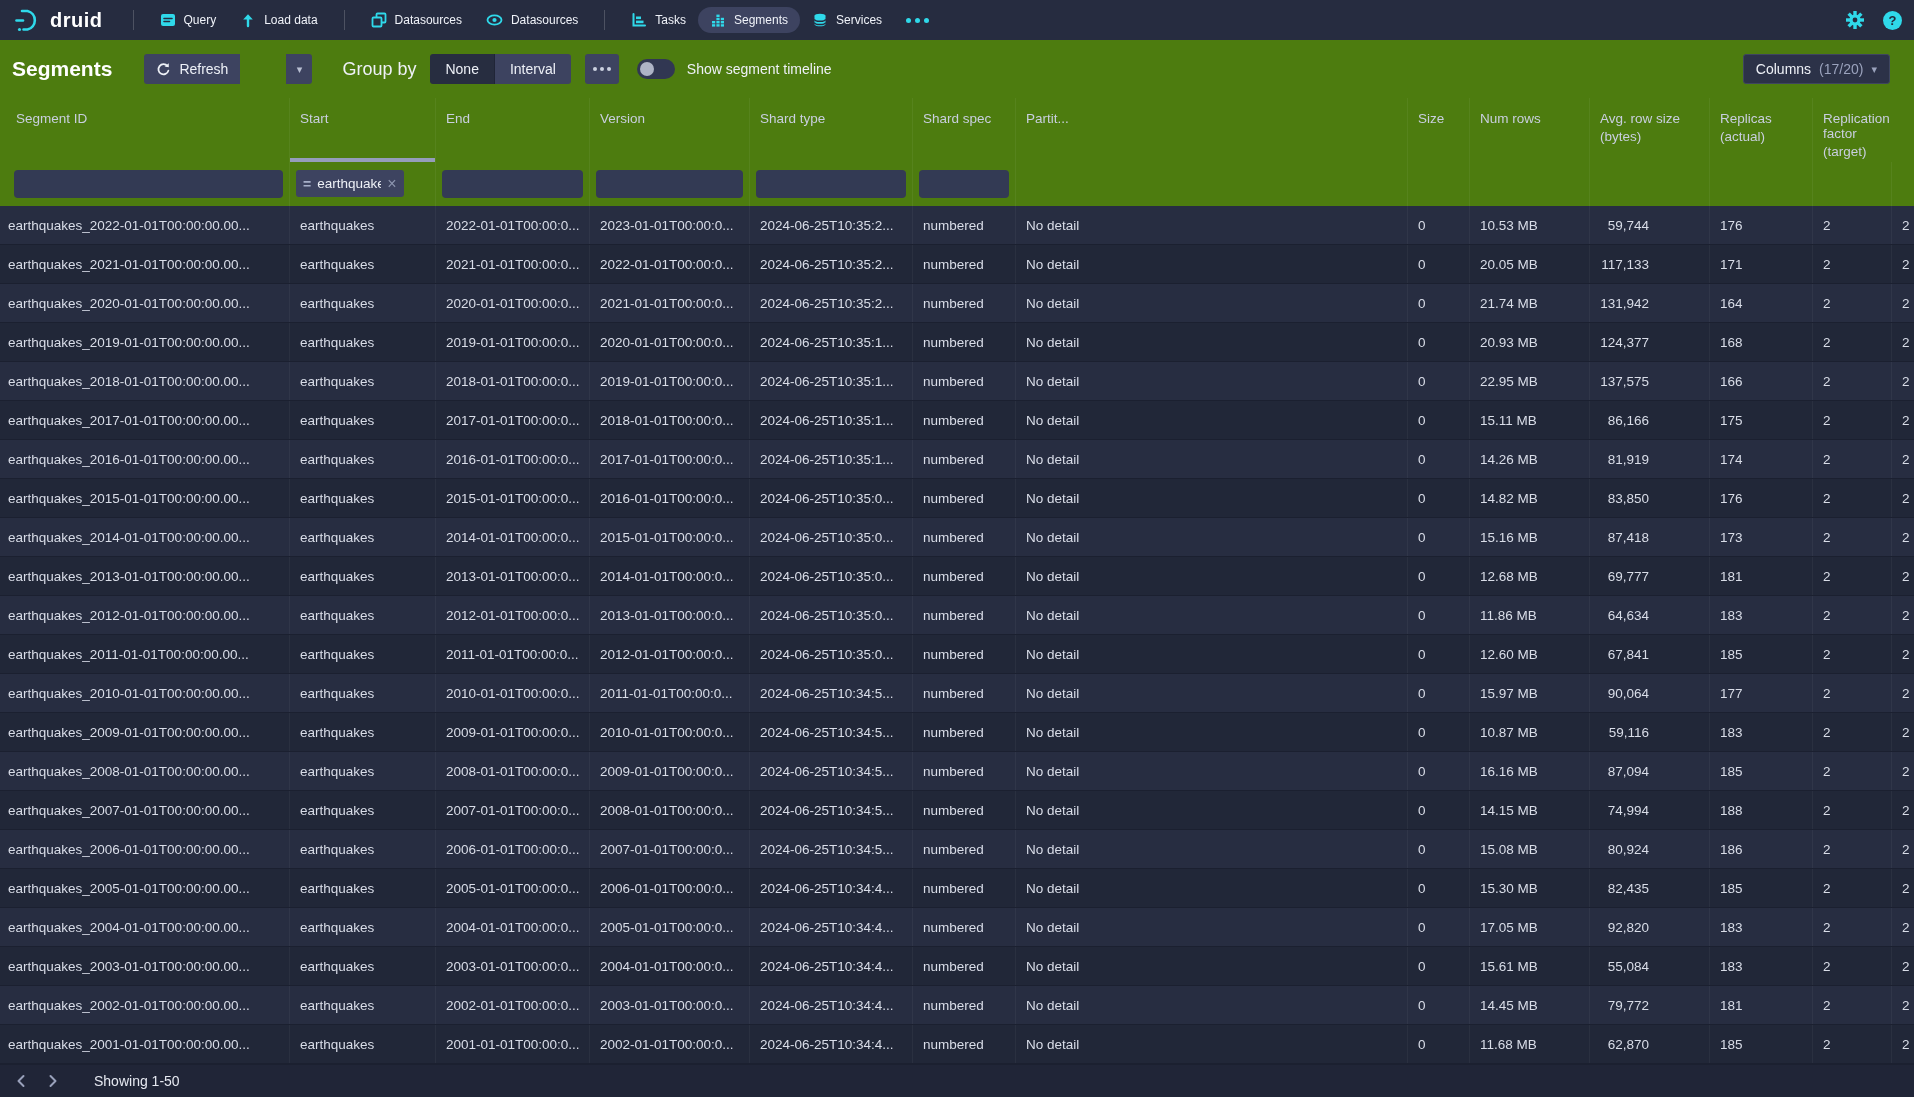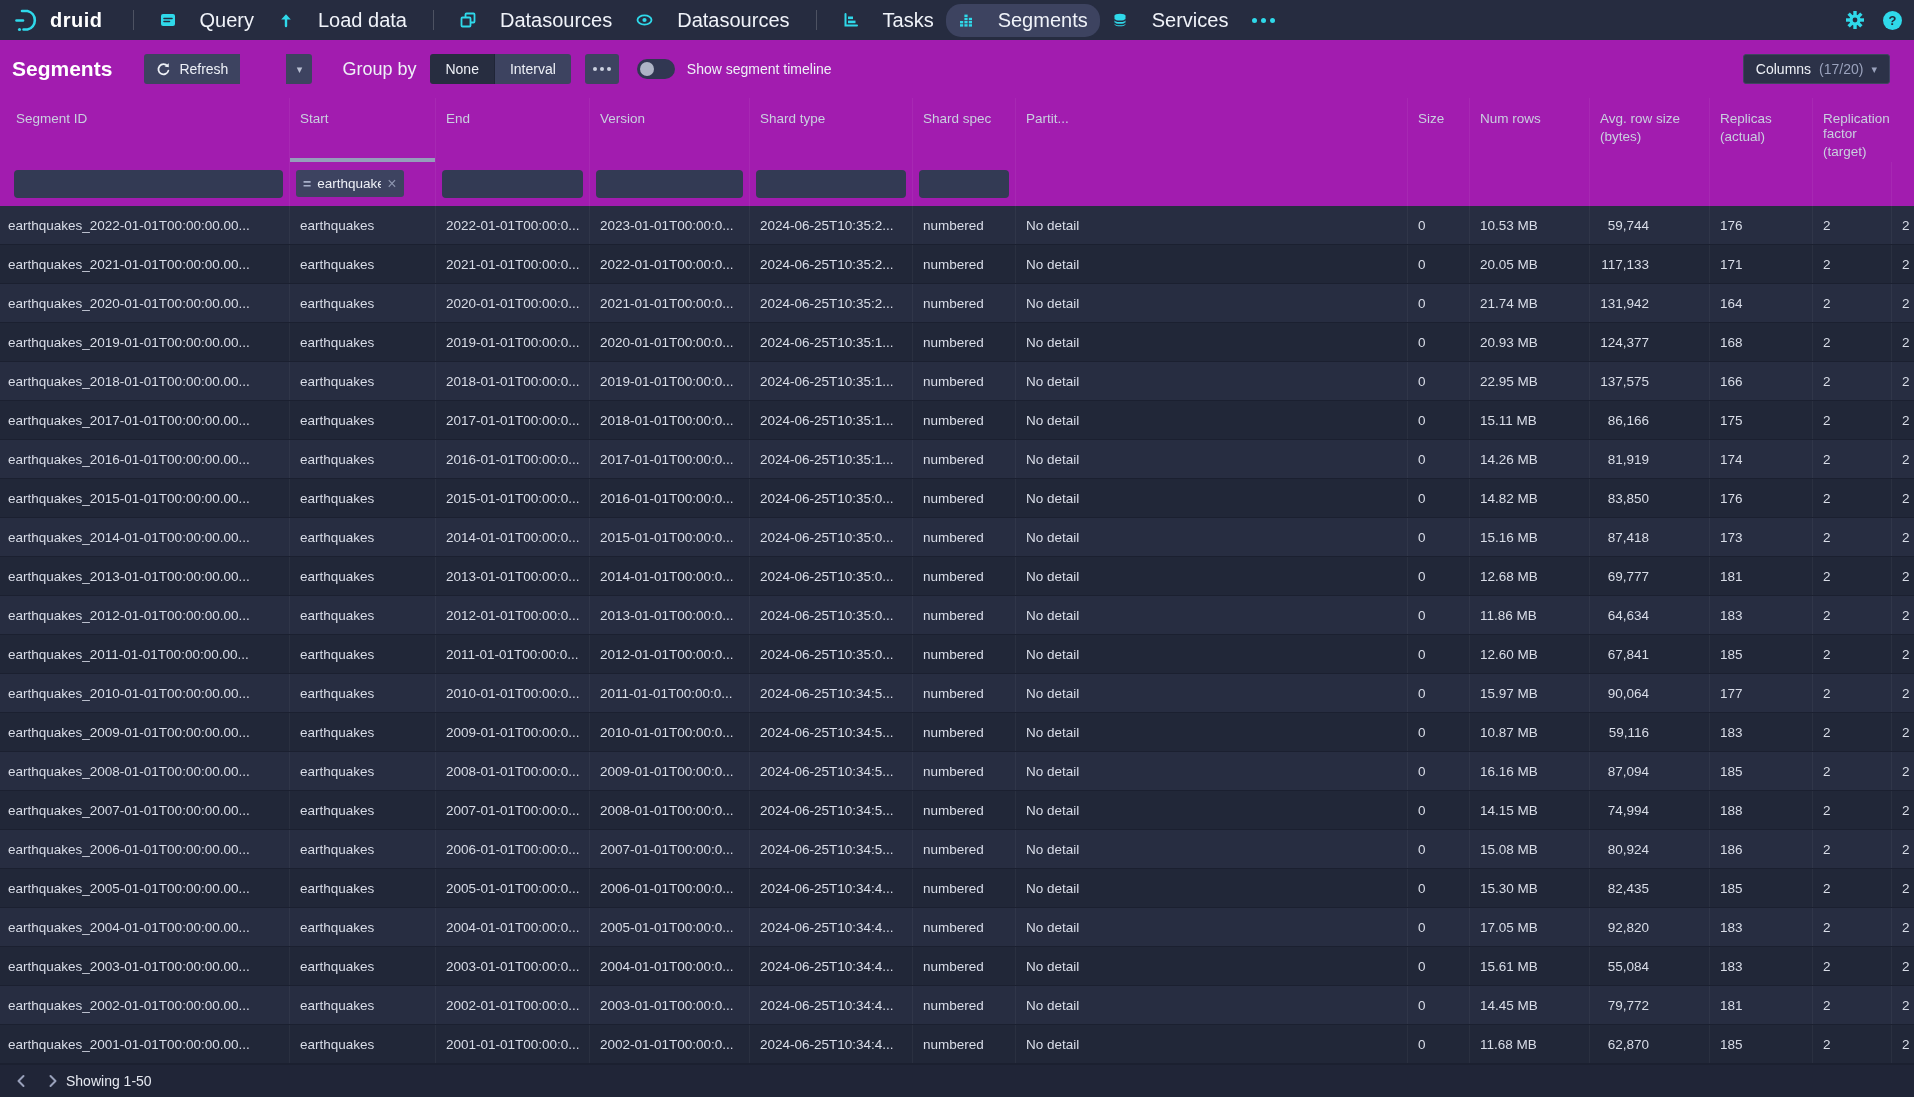--- a/index.html
+++ b/index.html
@@ -1,25 +1,25 @@
 <!DOCTYPE html>
 <html><head>
 <meta charset="utf-8">
 <style>
   * { margin:0; padding:0; box-sizing:border-box; }
   html,body { background:#161a28; }
   body { font-family:"Liberation Sans","DejaVu Sans",sans-serif; }
-  .app { position:relative; width:1914px; height:1097px; background:#a21caf; overflow:hidden; color:#dbdfe9; }
+  .app { position:relative; width:1914px; height:1097px; background:#4d7c0f; overflow:hidden; color:#dbdfe9; }
 
   
   .navbar { height:40px; background:#262c40; display:flex; align-items:center; padding:0 12px; }
   .logo { display:flex; align-items:center; gap:8px; margin-right:16px; }
   .logo-text { font-size:20px; font-weight:700; color:#ffffff; letter-spacing:.5px; }
   .nav-sep { width:1px; height:20px; background:rgba(255,255,255,.18); margin:0 14px; }
-  .nav-item { display:flex; align-items:center; gap:24px; font-size:20px; color:#f0f3f9; padding:5px 12px; border-radius:15px; cursor:pointer; white-space:nowrap; }
+  .nav-item { display:flex; align-items:center; gap:8px; font-size:12px; color:#f0f3f9; padding:5px 12px; border-radius:15px; cursor:pointer; white-space:nowrap; }
   .nav-item.active { background:#3d4360; }
   .nav-right { margin-left:auto; display:flex; align-items:center; gap:18px; }
   .help-circle { width:19px; height:19px; border-radius:50%; background:#2fd9ea; color:#232939; font-weight:700; font-size:13px; display:flex; align-items:center; justify-content:center; }
 
   
   .toolbar { height:58px; display:flex; align-items:center; padding:0 12px; }
   .page-title { font-size:21px; font-weight:700; color:#ffffff; margin-right:32px; }
   .btn { height:30px; display:inline-flex; align-items:center; background:#3d4360; color:#eef1f7; border:none; font-size:14px; border-radius:3px; cursor:pointer; font-family:inherit; }
   .refresh-group { display:flex; align-items:center; margin-right:30px;gap:44px; }
   .refresh-main { padding:0 12px; gap:8px; border-radius:3px 0 0 3px; }
@@ -56,21 +56,21 @@
   .tr { height:39px; border-bottom:1px solid #1b2030; cursor:pointer; }
   .tr.odd { background:#272d41; }
   .tr.even { background:#212738; }
   .td { display:flex; align-items:center; padding:0 10px; font-size:13.5px; color:#d9dde8; white-space:nowrap; overflow:hidden; border-right:1px solid rgba(255,255,255,.045); }
   .td:first-child { padding-left:8px; }
   .td.num { justify-content:flex-end; padding-right:60px; }
 
   
   .footer { position:absolute; left:0; right:0; bottom:0; height:33px; display:flex; align-items:center; background:#202537; border-top:1px solid #1b2030; padding:0 8px; }
   .pg-btn { width:26px; height:24px; display:flex; align-items:center; justify-content:center; background:transparent; border:none; cursor:pointer; }
-  .showing { font-size:14px; color:#e6e9f1; }
+  .showing { font-size:14px; color:#e6e9f1; margin-left:28px; }
 
   svg { display:block; }
 </style>
 </head>
 <body>
 
 <div class="app">
 
   <div class="navbar">
     <div class="logo">

